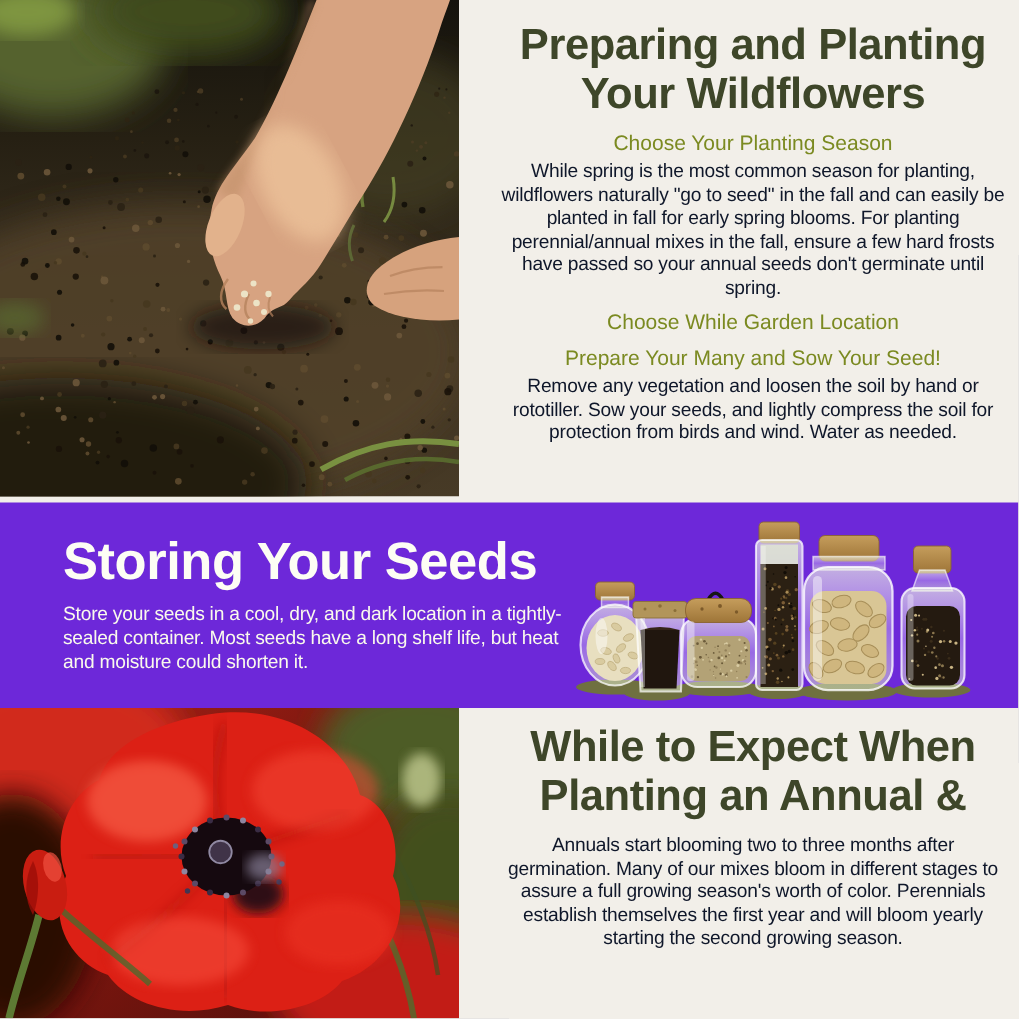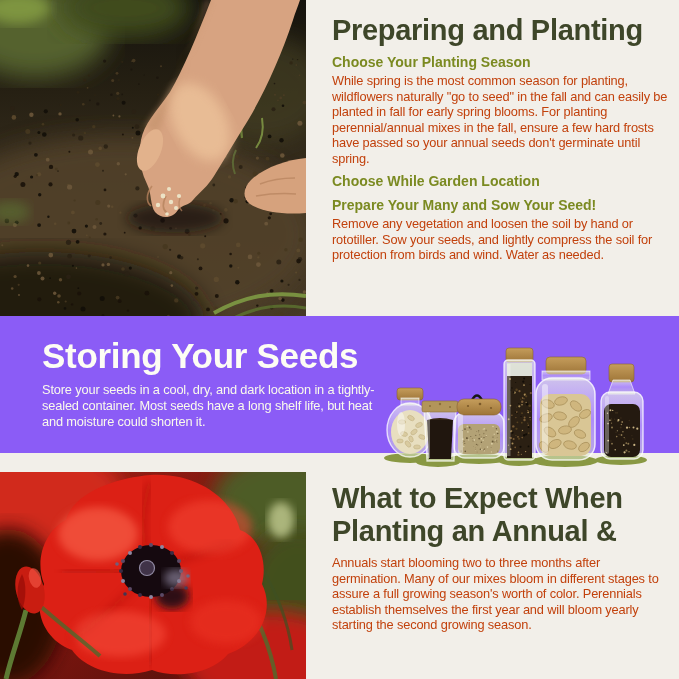--- a/index.html
+++ b/index.html
@@ -4,35 +4,35 @@
 <style>
   html,body{margin:0;padding:0;background:#ddd;}
   .canvas{
     position:relative;width:679px;height:679px;overflow:hidden;
     background:#f2efe9;font-family:"Liberation Sans",sans-serif;
   }
   .photo{position:absolute;overflow:hidden;}
   .photo svg{display:block;}
   #planting-photo{left:0;top:0;width:306px;height:331px;}
   #poppy-photo{left:0;top:472px;width:306px;height:207px;}
-  .band{position:absolute;left:0;top:316px;width:679px;height:137px;background:#8b5cf6;}
+  .band{position:absolute;left:0;top:335px;width:679px;height:137px;background:#6d28d9;}
   .band h2{position:absolute;left:42px;top:20px;margin:0;font-size:35px;line-height:40px;
     font-weight:700;color:#fdfdf4;letter-spacing:-0.3px;}
   .band p{position:absolute;left:42px;top:66px;width:335px;margin:0;
     font-size:12.8px;line-height:16px;letter-spacing:-0.15px;color:#fafaec;}
   #jars-photo{position:absolute;left:380px;top:344px;width:268px;height:128px;}
-  .text-col{position:absolute;left:332px;width:340px;}
+  .text-col{position:absolute;left:332px;width:340px;text-align:center;}
   #top-col{top:14px;}
   #bottom-col{top:482px;}
   .big-title{margin:0 0 6px 0;font-size:29px;line-height:33px;font-weight:700;
     color:#3e4629;letter-spacing:-0.3px;}
-  .subhead{margin:7px 0 2px 0;font-size:14px;line-height:17px;font-weight:700;
+  .subhead{margin:7px 0 2px 0;font-size:14px;line-height:17px;font-weight:400;
     color:#7b8a21;}
   .body-text{margin:0;font-size:12.8px;line-height:15.5px;letter-spacing:-0.15px;
-    color:#c2410c;}
+    color:#0f172a;}
   #bottom-col .body-text{margin-top:7px;}
 </style>
 </head>
 <body>
 
 <div class="canvas">
 
   <div class="photo" id="planting-photo">
     <svg width="306" height="331" viewBox="0 0 306 331">
       <defs>
@@ -386,21 +386,21 @@
         <path d="M306,158 C285,160 264,168 251,180 C243,188 242,198 250,204 C262,212 284,215 306,213 Z" fill="#d6a27d"></path>
         <path d="M260,184 C270,180 282,178 295,178" stroke="#b5825c" stroke-width="1.5" fill="none" opacity="0.7"></path>
         <path d="M256,196 C268,194 281,193 296,194" stroke="#b5825c" stroke-width="1.5" fill="none" opacity="0.7"></path>
       </g>
       <path d="M306,296 C272,291 244,296 214,313" stroke="#7e9a44" stroke-width="4" fill="none" opacity="0.9"></path>
       <path d="M306,308 C278,303 252,308 230,320" stroke="#5c7430" stroke-width="3" fill="none" opacity="0.8"></path>
     </svg>
   </div>
 
   <section class="text-col" id="top-col">
-    <h1 class="big-title"><span>Preparing and Planting</span><br></h1>
+    <h1 class="big-title"><span>Preparing and Planting</span><br><span>Your Wildflowers</span></h1>
     <h3 class="subhead">Choose Your Planting Season</h3>
     <p class="body-text">While spring is the most common season for planting, wildflowers naturally "go to seed" in the fall and can easily be planted in fall for early spring blooms. For planting perennial/annual mixes in the fall, ensure a few hard frosts have passed so your annual seeds don't germinate until spring.</p>
     <h3 class="subhead">Choose While Garden Location</h3>
     <h3 class="subhead">Prepare Your Many and Sow Your Seed!</h3>
     <p class="body-text">Remove any vegetation and loosen the soil by hand or rototiller. Sow your seeds, and lightly compress the soil for protection from birds and wind. Water as needed.</p>
   </section>
 
   <div class="band">
     <h2>Storing Your Seeds</h2>
     <p>Store your seeds in a cool, dry, and dark location in a tightly-sealed container. Most seeds have a long shelf life, but heat and moisture could shorten it.</p>
@@ -782,17 +782,17 @@
         <path d="M26,138 C20,162 12,182 6,207" stroke="#5d7a33" stroke-width="5" fill="none"></path>
         <path d="M38,132 C60,152 82,168 100,184" stroke="#4e682c" stroke-width="4" fill="none" opacity="0.8"></path>
         <ellipse cx="30" cy="118" rx="14" ry="24" fill="#c91d11" transform="rotate(-14 30 118)"></ellipse>
         <path d="M22,102 C16,114 16,128 22,138 C26,128 27,112 22,102 Z" fill="#9c0e07" opacity="0.8"></path>
         <ellipse cx="35" cy="106" rx="6" ry="10" fill="#ef5140" opacity="0.7" transform="rotate(-14 35 106)"></ellipse>
       </g>
     </svg>
   </div>
 
   <section class="text-col" id="bottom-col">
-    <h2 class="big-title"><span>What to Expect When</span><br><span>Planting an Annual &amp;</span><br></h2>
+    <h2 class="big-title"><span>While to Expect When</span><br><span>Planting an Annual &amp;</span><br></h2>
     <p class="body-text">Annuals start blooming two to three months after germination. Many of our mixes bloom in different stages to assure a full growing season's worth of color. Perennials establish themselves the first year and will bloom yearly starting the second growing season.</p>
   </section>
 
 </div>
 
 </body></html>

